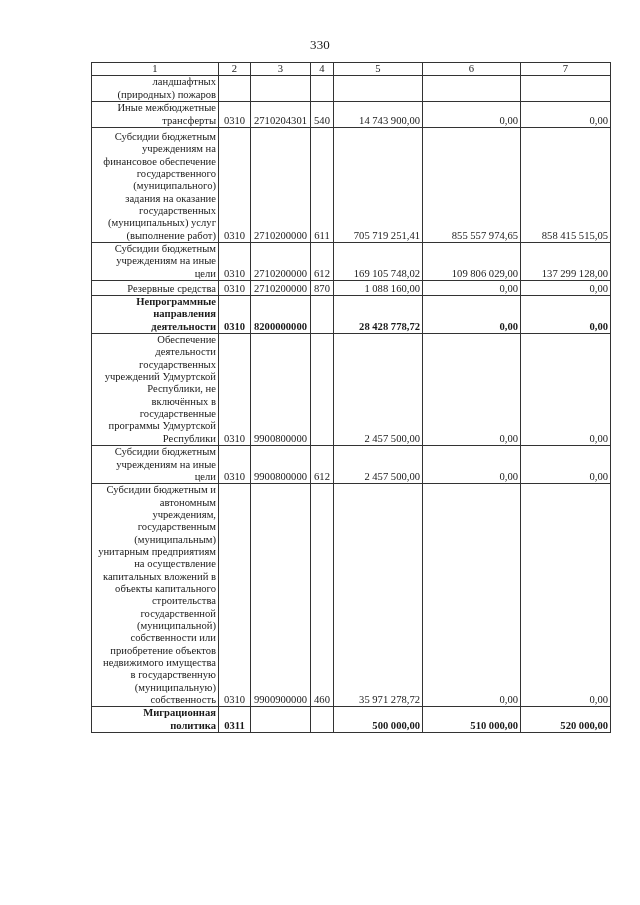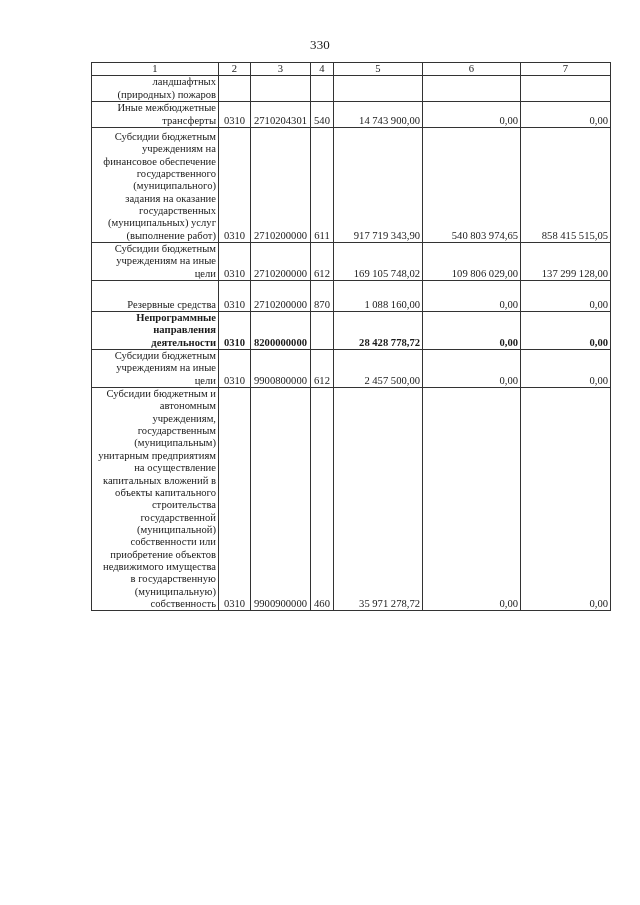--- a/index.html
+++ b/index.html
@@ -79,38 +79,38 @@
 финансовое обеспечение
 государственного
 (муниципального)
 задания на оказание
 государственных
 (муниципальных) услуг
 (выполнение работ)</td>
     <td class="c2">0310</td>
     <td class="c3">2710200000</td>
     <td class="c4">611</td>
-    <td class="num">917 719 343,90</td>
-    <td class="num">540 803 974,65</td>
+    <td class="num">705 719 251,41</td>
+    <td class="num">855 557 974,65</td>
     <td class="num">858 415 515,05</td>
   </tr>
 
   <tr style="height: 37px;">
     <td class="name">Субсидии бюджетным
 учреждениям на иные
 цели</td>
     <td class="c2">0310</td>
     <td class="c3">2710200000</td>
     <td class="c4">612</td>
     <td class="num">169 105 748,02</td>
     <td class="num">109 806 029,00</td>
     <td class="num">137 299 128,00</td>
   </tr>
 
-  <tr style="height: 31px;">
+  <tr style="height: 15px;">
     <td class="name">Резервные средства</td>
     <td class="c2">0310</td>
     <td class="c3">2710200000</td>
     <td class="c4">870</td>
     <td class="num">1 088 160,00</td>
     <td class="num">0,00</td>
     <td class="num">0,00</td>
   </tr>
 
   <tr class="bold" style="height: 37px;">
@@ -118,20 +118,37 @@
 направления
 деятельности</td>
     <td class="c2">0310</td>
     <td class="c3">8200000000</td>
     <td class="c4"></td>
     <td class="num">28 428 778,72</td>
     <td class="num">0,00</td>
     <td class="num">0,00</td>
   </tr>
 
+  <tr style="height: 111px;">
+    <td class="name">Обеспечение
+деятельности
+государственных
+учреждений Удмуртской
+Республики, не
+включённых в
+государственные
+программы Удмуртской
+Республики</td>
+    <td class="c2">0310</td>
+    <td class="c3">9900800000</td>
+    <td class="c4"></td>
+    <td class="num">2 457 500,00</td>
+    <td class="num">0,00</td>
+    <td class="num">0,00</td>
+  </tr>
 
   <tr style="height: 38px;">
     <td class="name">Субсидии бюджетным
 учреждениям на иные
 цели</td>
     <td class="c2">0310</td>
     <td class="c3">9900800000</td>
     <td class="c4">612</td>
     <td class="num">2 457 500,00</td>
     <td class="num">0,00</td>
@@ -159,15 +176,25 @@
 (муниципальную)
 собственность</td>
     <td class="c2">0310</td>
     <td class="c3">9900900000</td>
     <td class="c4">460</td>
     <td class="num">35 971 278,72</td>
     <td class="num">0,00</td>
     <td class="num">0,00</td>
   </tr>
 
+  <tr class="bold" style="height: 25px;">
+    <td class="name">Миграционная
+политика</td>
+    <td class="c2">0311</td>
+    <td class="c3"></td>
+    <td class="c4"></td>
+    <td class="num">500 000,00</td>
+    <td class="num">510 000,00</td>
+    <td class="num">520 000,00</td>
+  </tr>
 
 </tbody>
 </table>
 
 </body></html>

